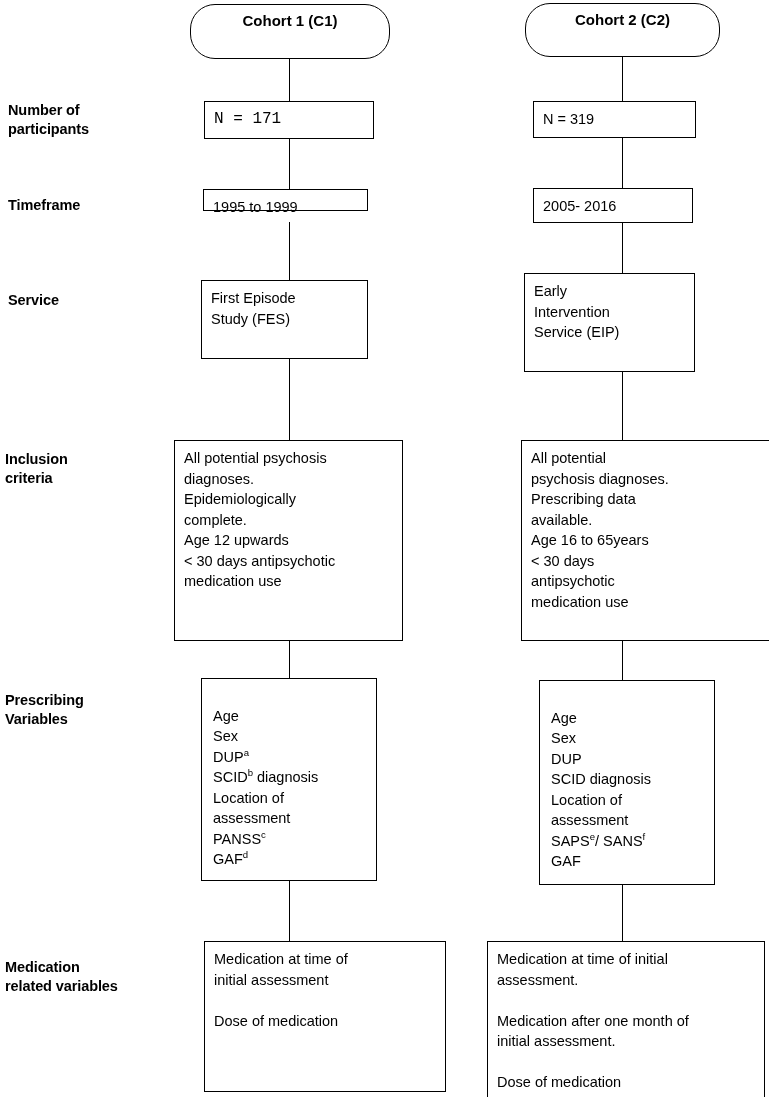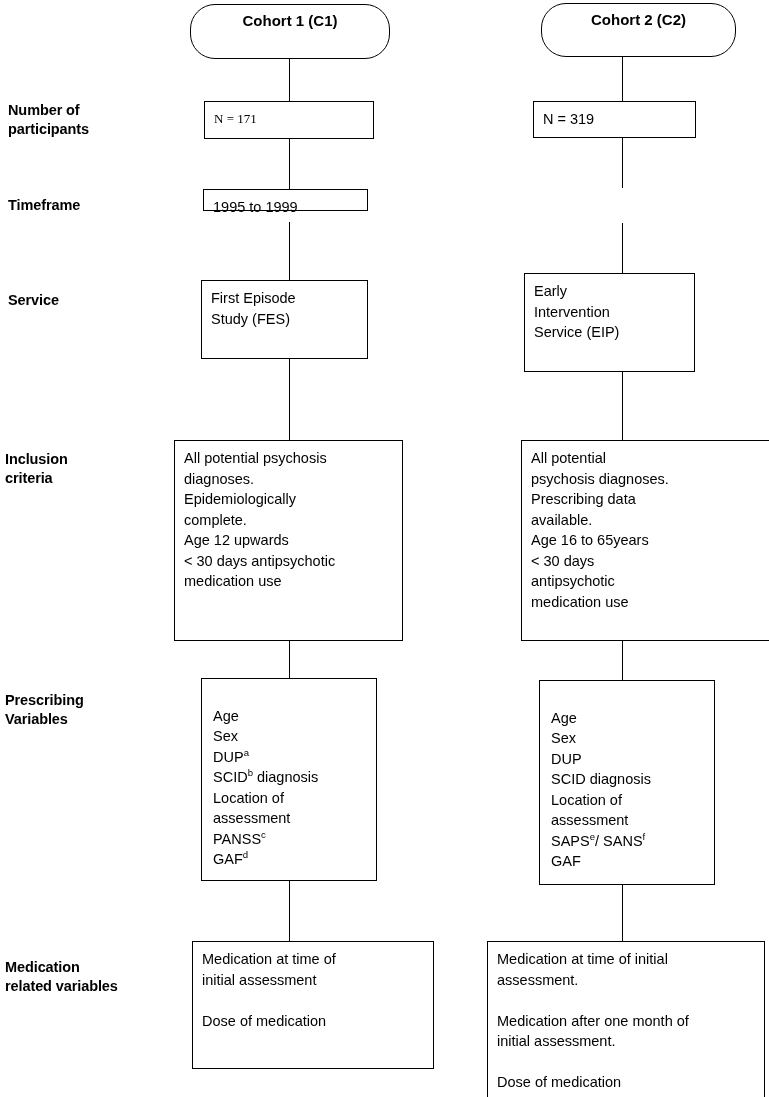--- a/index.html
+++ b/index.html
@@ -44,22 +44,22 @@
     text-align: center;
     padding-top: 6px;
     font-size: 15px;
     border-radius: 25px;
   }
   .box.body {
     text-align: left;
     padding: 7px 0 0 9px;
   }
   .box.serif {
-    font-family: Liberation Serif, serif;
-    font-size: 13px;
+    font-family: Liberation Mono, monospace;
+    font-size: 16px;
   }
   .connector {
     position: absolute;
     width: 0;
     border-left: 1.5px solid #000000;
     background: transparent;
   }
   .sup {
     font-size: 0.66em;
     vertical-align: super;
@@ -115,29 +115,30 @@
 Epidemiologically
 complete.
 Age 12 upwards
 &lt; 30 days antipsychotic
 medication use</div>
 
   <div class="box" style="left:201px; top:678px; width:176px; height:203px; padding:6px 0 0 11px;">
     <div><div>Age</div><div>Sex</div><div>DUP<span class="sup">a</span></div><div>SCID<span class="sup">b</span> diagnosis</div><div>Location of</div><div>assessment</div><div>PANSS<span class="sup">c</span></div><div>GAF<span class="sup">d</span></div></div>
   </div>
 
-  <div class="box body" style="left:192px; top:941px; width:242px; height:128px;">Medication at time of
+  <div class="box body" style="left:204px; top:941px; width:242px; height:151px;">Medication at time of
 initial assessment
 
 Dose of medication</div>
 
-  <div class="box header" style="left:525px; top:3px; width:195px; height:54px;margin-left:16px;">Cohort 2 (C2)</div>
+  <div class="box header" style="left:525px; top:3px; width:195px; height:54px;">Cohort 2 (C2)</div>
 
   <div class="box body" style="left:533px; top:101px; width:163px; height:37px;">N = 319</div>
 
+  <div class="box body" style="left:533px; top:188px; width:160px; height:35px;">2005- 2016</div>
 
   <div class="box body" style="left:524px; top:273px; width:171px; height:99px;">Early
 Intervention
 Service (EIP)</div>
 
   <div class="box body" style="left:521px; top:440px; width:252px; height:201px;">All potential
 psychosis diagnoses.
 Prescribing data
 available.
 Age 16 to 65years

